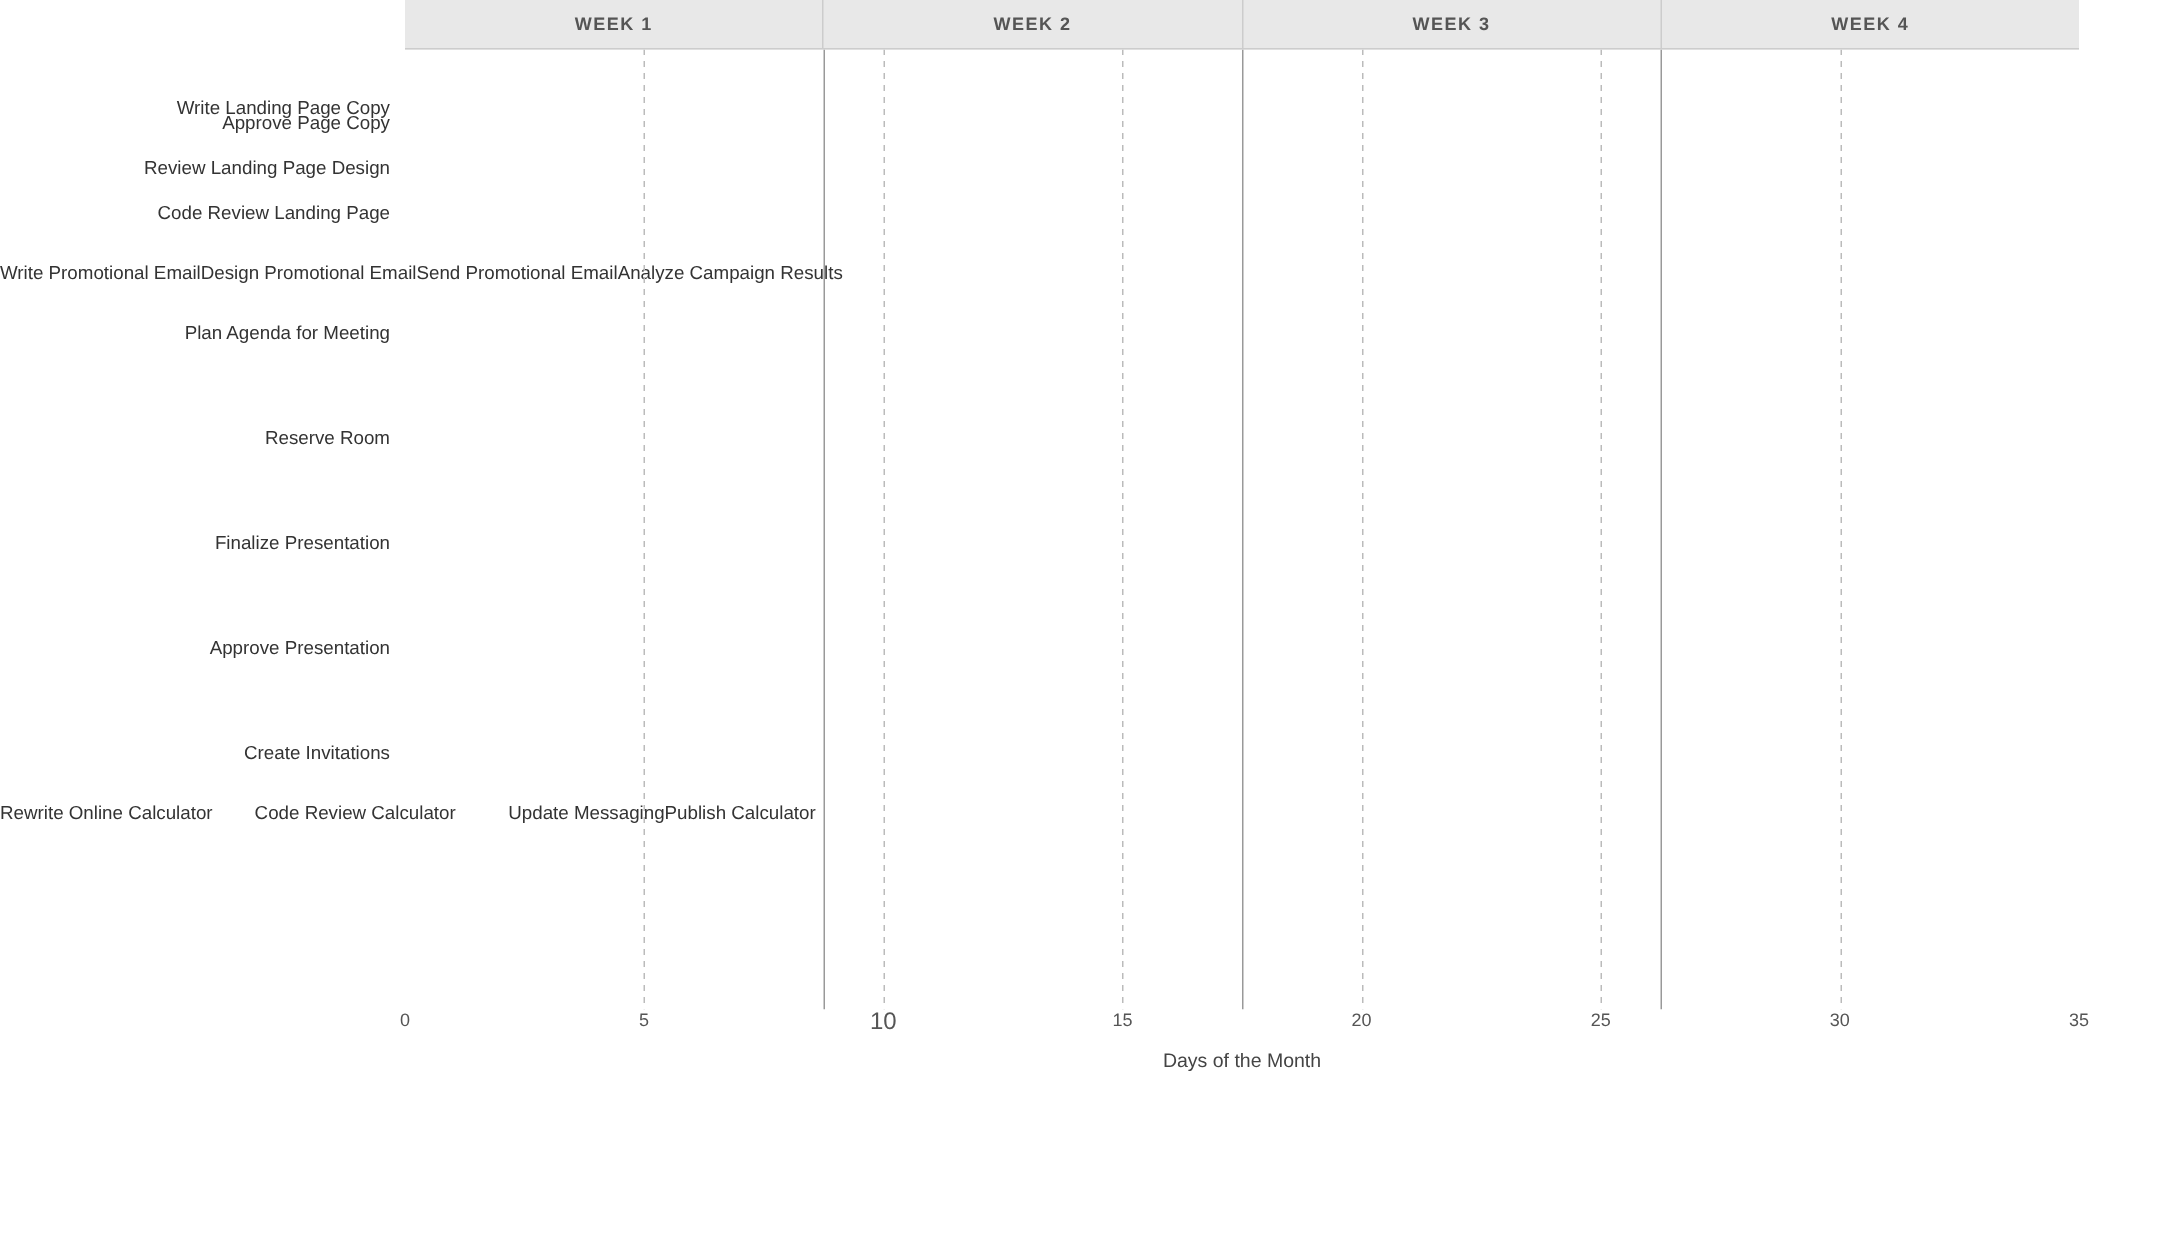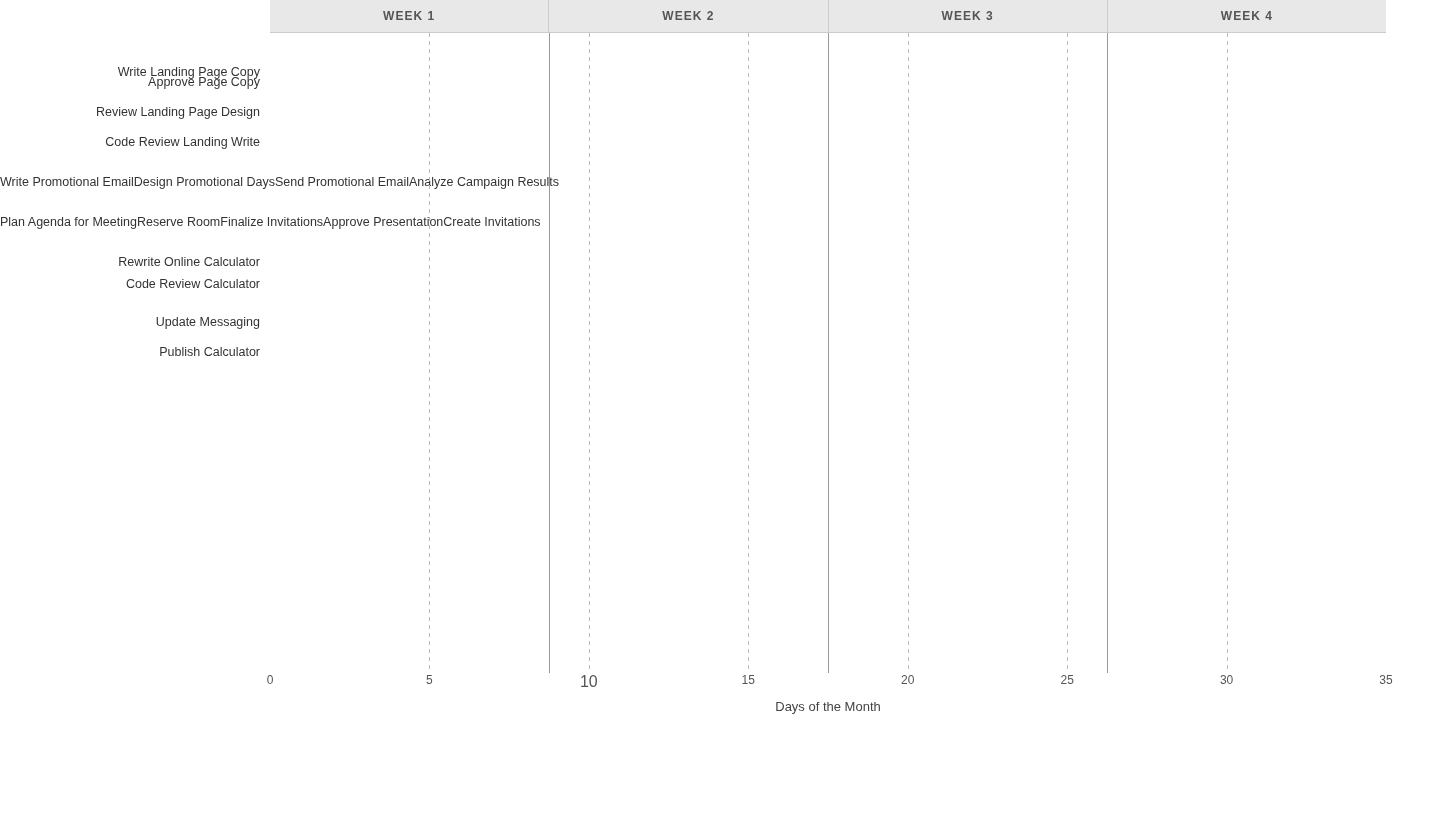--- a/index.html
+++ b/index.html
@@ -37,59 +37,59 @@
           <div style="height: 30px; display: flex; align-items: center; justify-content: flex-end;">
             <span style="font-size: 12.5px; color: rgb(51, 51, 51); text-align: right; white-space: nowrap; margin-top: 40px;">Write Landing Page Copy</span>
           </div>
           <div style="height: 30px; display: flex; align-items: center; justify-content: flex-end;">
             <span style="font-size: 12.5px; color: rgb(51, 51, 51); text-align: right; white-space: nowrap;">Approve Page Copy</span>
           </div>
           <div style="height: 30px; display: flex; align-items: center; justify-content: flex-end;">
             <span style="font-size: 12.5px; color: rgb(51, 51, 51); text-align: right; white-space: nowrap;">Review Landing Page Design</span>
           </div>
           <div style="height: 30px; display: flex; align-items: center; justify-content: flex-end;">
-            <span style="font-size: 12.5px; color: rgb(51, 51, 51); text-align: right; white-space: nowrap;">Code Review Landing Write</span>
+            <span style="font-size: 12.5px; color: rgb(51, 51, 51); text-align: right; white-space: nowrap;">Code Review Landing Page</span>
           </div>
         </div>
         <div style="display: flex; flex-direction: row; margin-bottom: 10px;">
           <div style="height: 30px; display: flex; align-items: center; justify-content: flex-end;">
             <span style="font-size: 12.5px; color: rgb(51, 51, 51); text-align: right; white-space: nowrap;">Write Promotional Email</span>
           </div>
           <div style="height: 30px; display: flex; align-items: center; justify-content: flex-end;">
-            <span style="font-size: 12.5px; color: rgb(51, 51, 51); text-align: right; white-space: nowrap;">Design Promotional Days</span>
+            <span style="font-size: 12.5px; color: rgb(51, 51, 51); text-align: right; white-space: nowrap;">Design Promotional Email</span>
           </div>
           <div style="height: 30px; display: flex; align-items: center; justify-content: flex-end;">
             <span style="font-size: 12.5px; color: rgb(51, 51, 51); text-align: right; white-space: nowrap;">Send Promotional Email</span>
           </div>
           <div style="height: 30px; display: flex; align-items: center; justify-content: flex-end;">
             <span style="font-size: 12.5px; color: rgb(51, 51, 51); text-align: right; white-space: nowrap;">Analyze Campaign Results</span>
           </div>
         </div>
+        <div style="display: flex; flex-direction: column; margin-bottom: 10px; gap: 40px;">
+          <div style="height: 30px; display: flex; align-items: center; justify-content: flex-end;">
+            <span style="font-size: 12.5px; color: rgb(51, 51, 51); text-align: right; white-space: nowrap;">Plan Agenda for Meeting</span>
+          </div>
+          <div style="height: 30px; display: flex; align-items: center; justify-content: flex-end;">
+            <span style="font-size: 12.5px; color: rgb(51, 51, 51); text-align: right; white-space: nowrap;">Reserve Room</span>
+          </div>
+          <div style="height: 30px; display: flex; align-items: center; justify-content: flex-end;">
+            <span style="font-size: 12.5px; color: rgb(51, 51, 51); text-align: right; white-space: nowrap;">Finalize Presentation</span>
+          </div>
+          <div style="height: 30px; display: flex; align-items: center; justify-content: flex-end;">
+            <span style="font-size: 12.5px; color: rgb(51, 51, 51); text-align: right; white-space: nowrap;">Approve Presentation</span>
+          </div>
+          <div style="height: 30px; display: flex; align-items: center; justify-content: flex-end;">
+            <span style="font-size: 12.5px; color: rgb(51, 51, 51); text-align: center; white-space: nowrap;">Create Invitations</span>
+          </div>
+        </div>
         <div style="display: flex; flex-direction: row; margin-bottom: 10px;">
           <div style="height: 30px; display: flex; align-items: center; justify-content: flex-end;">
-            <span style="font-size: 12.5px; color: rgb(51, 51, 51); text-align: right; white-space: nowrap;">Plan Agenda for Meeting</span>
-          </div>
-          <div style="height: 30px; display: flex; align-items: center; justify-content: flex-end;">
-            <span style="font-size: 12.5px; color: rgb(51, 51, 51); text-align: right; white-space: nowrap;">Reserve Room</span>
-          </div>
-          <div style="height: 30px; display: flex; align-items: center; justify-content: flex-end;">
-            <span style="font-size: 12.5px; color: rgb(51, 51, 51); text-align: right; white-space: nowrap;">Finalize Invitations</span>
-          </div>
-          <div style="height: 30px; display: flex; align-items: center; justify-content: flex-end;">
-            <span style="font-size: 12.5px; color: rgb(51, 51, 51); text-align: right; white-space: nowrap;">Approve Presentation</span>
-          </div>
-          <div style="height: 30px; display: flex; align-items: center; justify-content: flex-end;">
-            <span style="font-size: 12.5px; color: rgb(51, 51, 51); text-align: center; white-space: nowrap;">Create Invitations</span>
-          </div>
-        </div>
-        <div style="display: flex; flex-direction: column; margin-bottom: 10px;">
-          <div style="height: 30px; display: flex; align-items: center; justify-content: flex-end;">
             <span style="font-size: 12.5px; color: rgb(51, 51, 51); text-align: right; white-space: nowrap;">Rewrite Online Calculator</span>
           </div>
-          <div style="height: 30px; display: flex; justify-content: flex-end; padding-left: 28px;">
+          <div style="height: 30px; display: flex; align-items: center; justify-content: flex-end; padding-left: 28px;">
             <span style="font-size: 12.5px; color: rgb(51, 51, 51); text-align: right; white-space: nowrap;">Code Review Calculator</span>
           </div>
           <div style="height: 30px; display: flex; align-items: center; justify-content: flex-end;">
             <span style="font-size: 12.5px; color: rgb(51, 51, 51); text-align: right; white-space: nowrap; margin-left: 35px;">Update Messaging</span>
           </div>
           <div style="height: 30px; display: flex; align-items: center; justify-content: flex-end;">
             <span style="font-size: 12.5px; color: rgb(51, 51, 51); text-align: right; white-space: nowrap;">Publish Calculator</span>
           </div>
         </div>
       </div>

